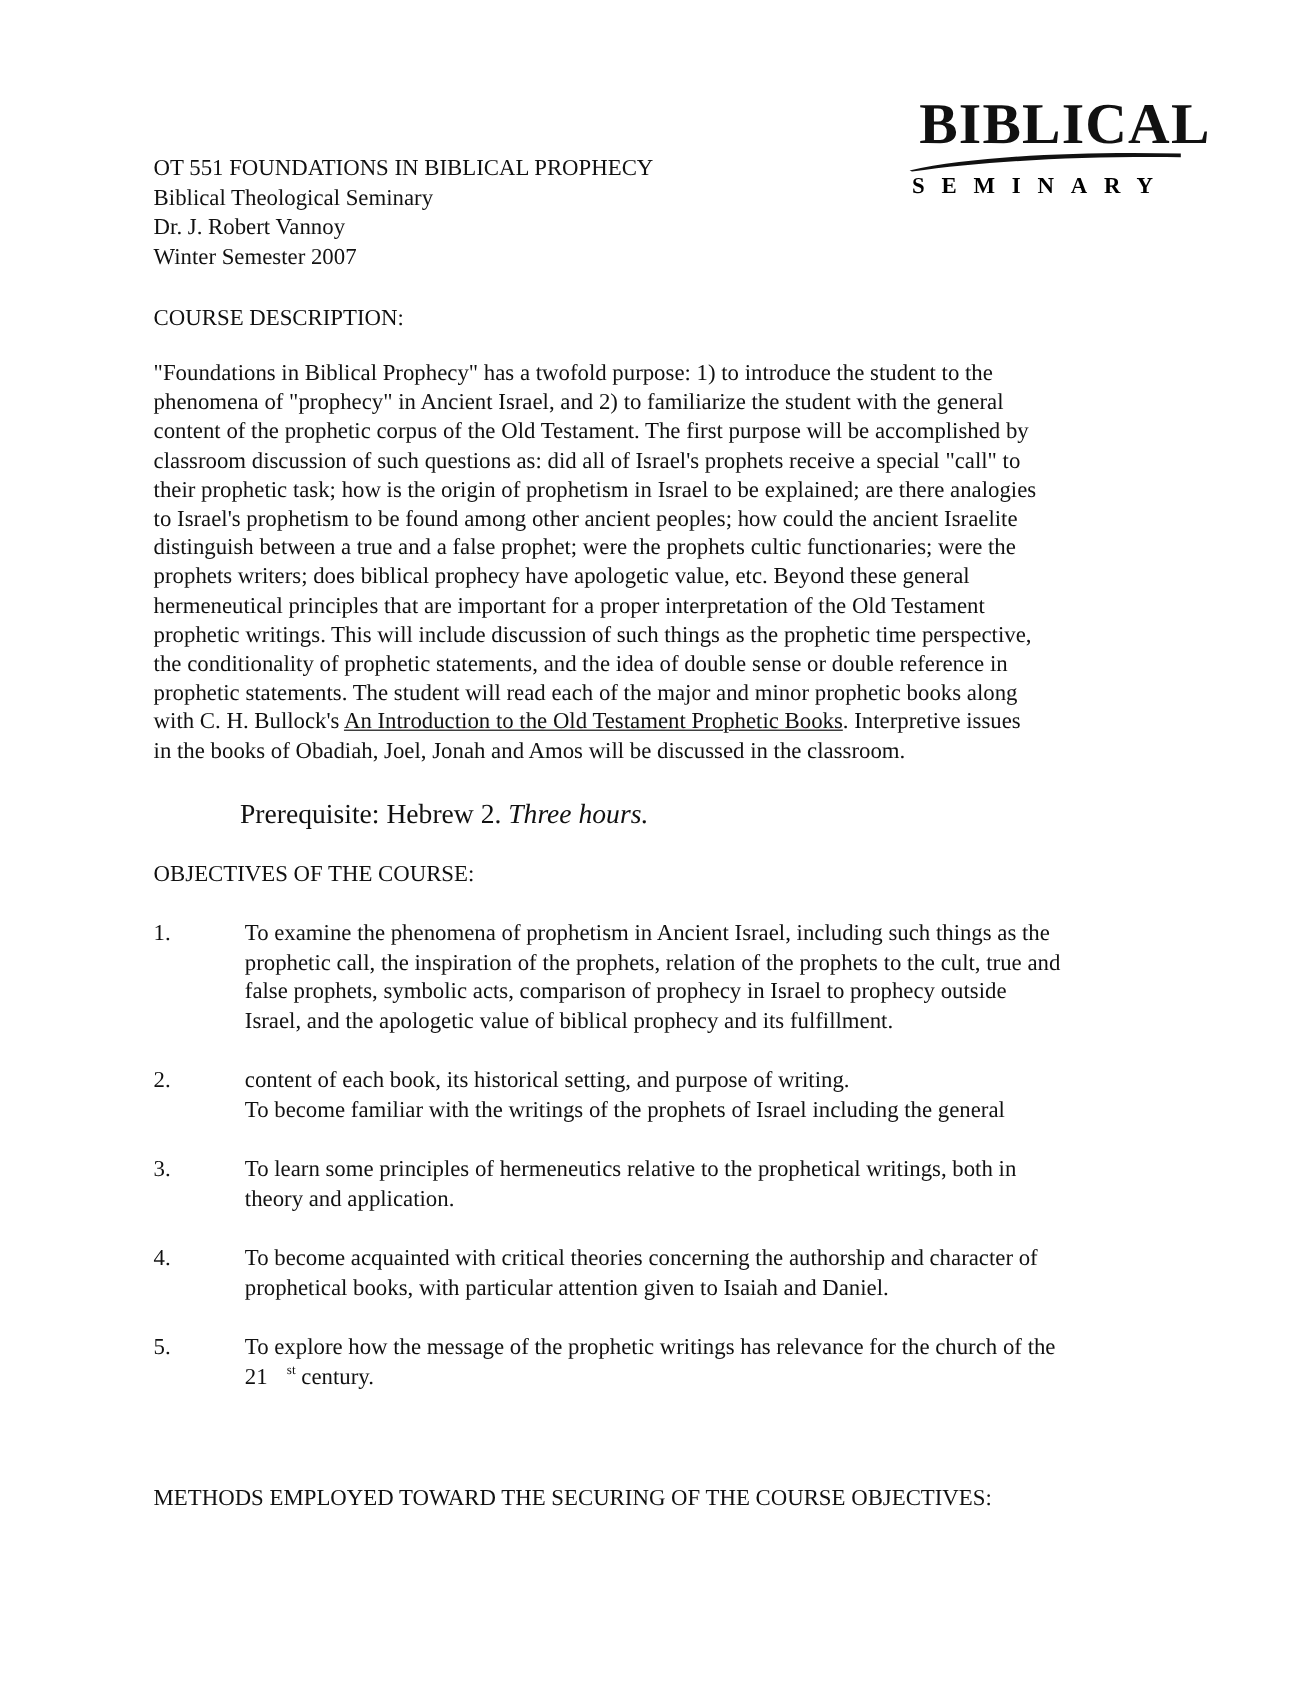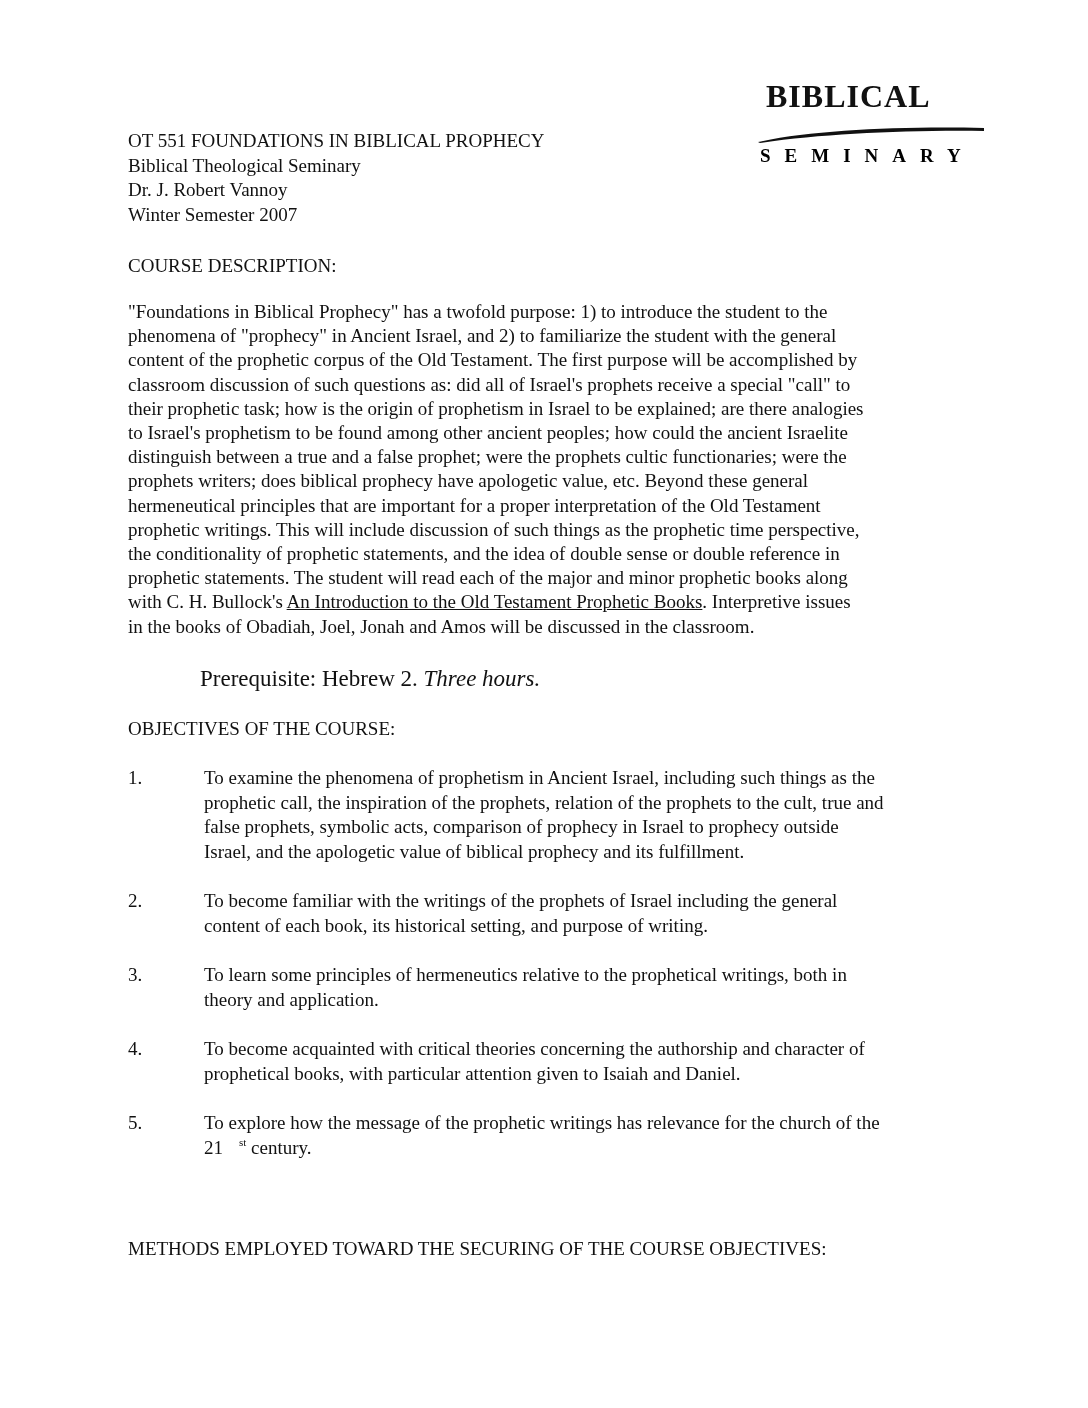--- a/index.html
+++ b/index.html
@@ -1,20 +1,20 @@
 <!DOCTYPE html>
 <html><head>
 <meta charset="utf-8">
 <style>
   html, body { margin: 0; padding: 0; background: #ffffff; }
   body { width: 1088px; height: 1408px; position: relative; overflow: hidden;
          font-family: "Liberation Serif", "DejaVu Serif", serif; color: #111; }
   .page { position: absolute; left: 0; top: 0; width: 1088px; height: 1408px; }
   .logo { position: absolute; left: 752px; top: 80px; width: 240px; height: 90px; }
-  .logo-title { position: absolute; left: 14px; top: 0; font-size: 32px; font-weight: bold;
+  .logo-title { position: absolute; left: 14px; top: 0; font-size: 48px; font-weight: bold;
                 letter-spacing: 1px; font-variant: small-caps; color: #111; line-height: 1; }
   .logo-swoosh { position: absolute; left: 0; top: 44px; width: 240px; height: 20px; }
   .logo-sub { position: absolute; left: 8px; top: 66px; font-size: 19px; font-weight: bold;
               letter-spacing: 14px; color: #000000; line-height: 1; }
   .text { position: absolute; left: 128px; font-size: 19px; line-height: 24px; }
   .header-block { top: 129px; }
   .header-block div { height: 24.5px; }
   .section-heading { position: absolute; left: 128px; font-size: 19px; line-height: 24px; }
   .para { position: absolute; left: 128px; top: 300px; width: 832px; font-size: 19px;
           line-height: 24.2px; text-align: left; }
@@ -78,22 +78,22 @@
       <span class="line">To examine the phenomena of prophetism in Ancient Israel, including such things as the</span>
       <span class="line">prophetic call, the inspiration of the prophets, relation of the prophets to the cult, true and</span>
       <span class="line">false prophets, symbolic acts, comparison of prophecy in Israel to prophecy outside</span>
       <span class="line">Israel, and the apologetic value of biblical prophecy and its fulfillment.</span>
     </div>
   </div>
 
   <div class="obj" style="top:889px">
     <span class="num">2.</span>
     <div class="body">
+      <span class="line">content of each book, its historical setting, and purpose of writing.</span>
       <span class="line">To become familiar with the writings of the prophets of Israel including the general</span>
-      <span class="line">content of each book, its historical setting, and purpose of writing.</span>
     </div>
   </div>
 
   <div class="obj" style="top:963px">
     <span class="num">3.</span>
     <div class="body">
       <span class="line">To learn some principles of hermeneutics relative to the prophetical writings, both in</span>
       <span class="line">theory and application.</span>
     </div>
   </div>

